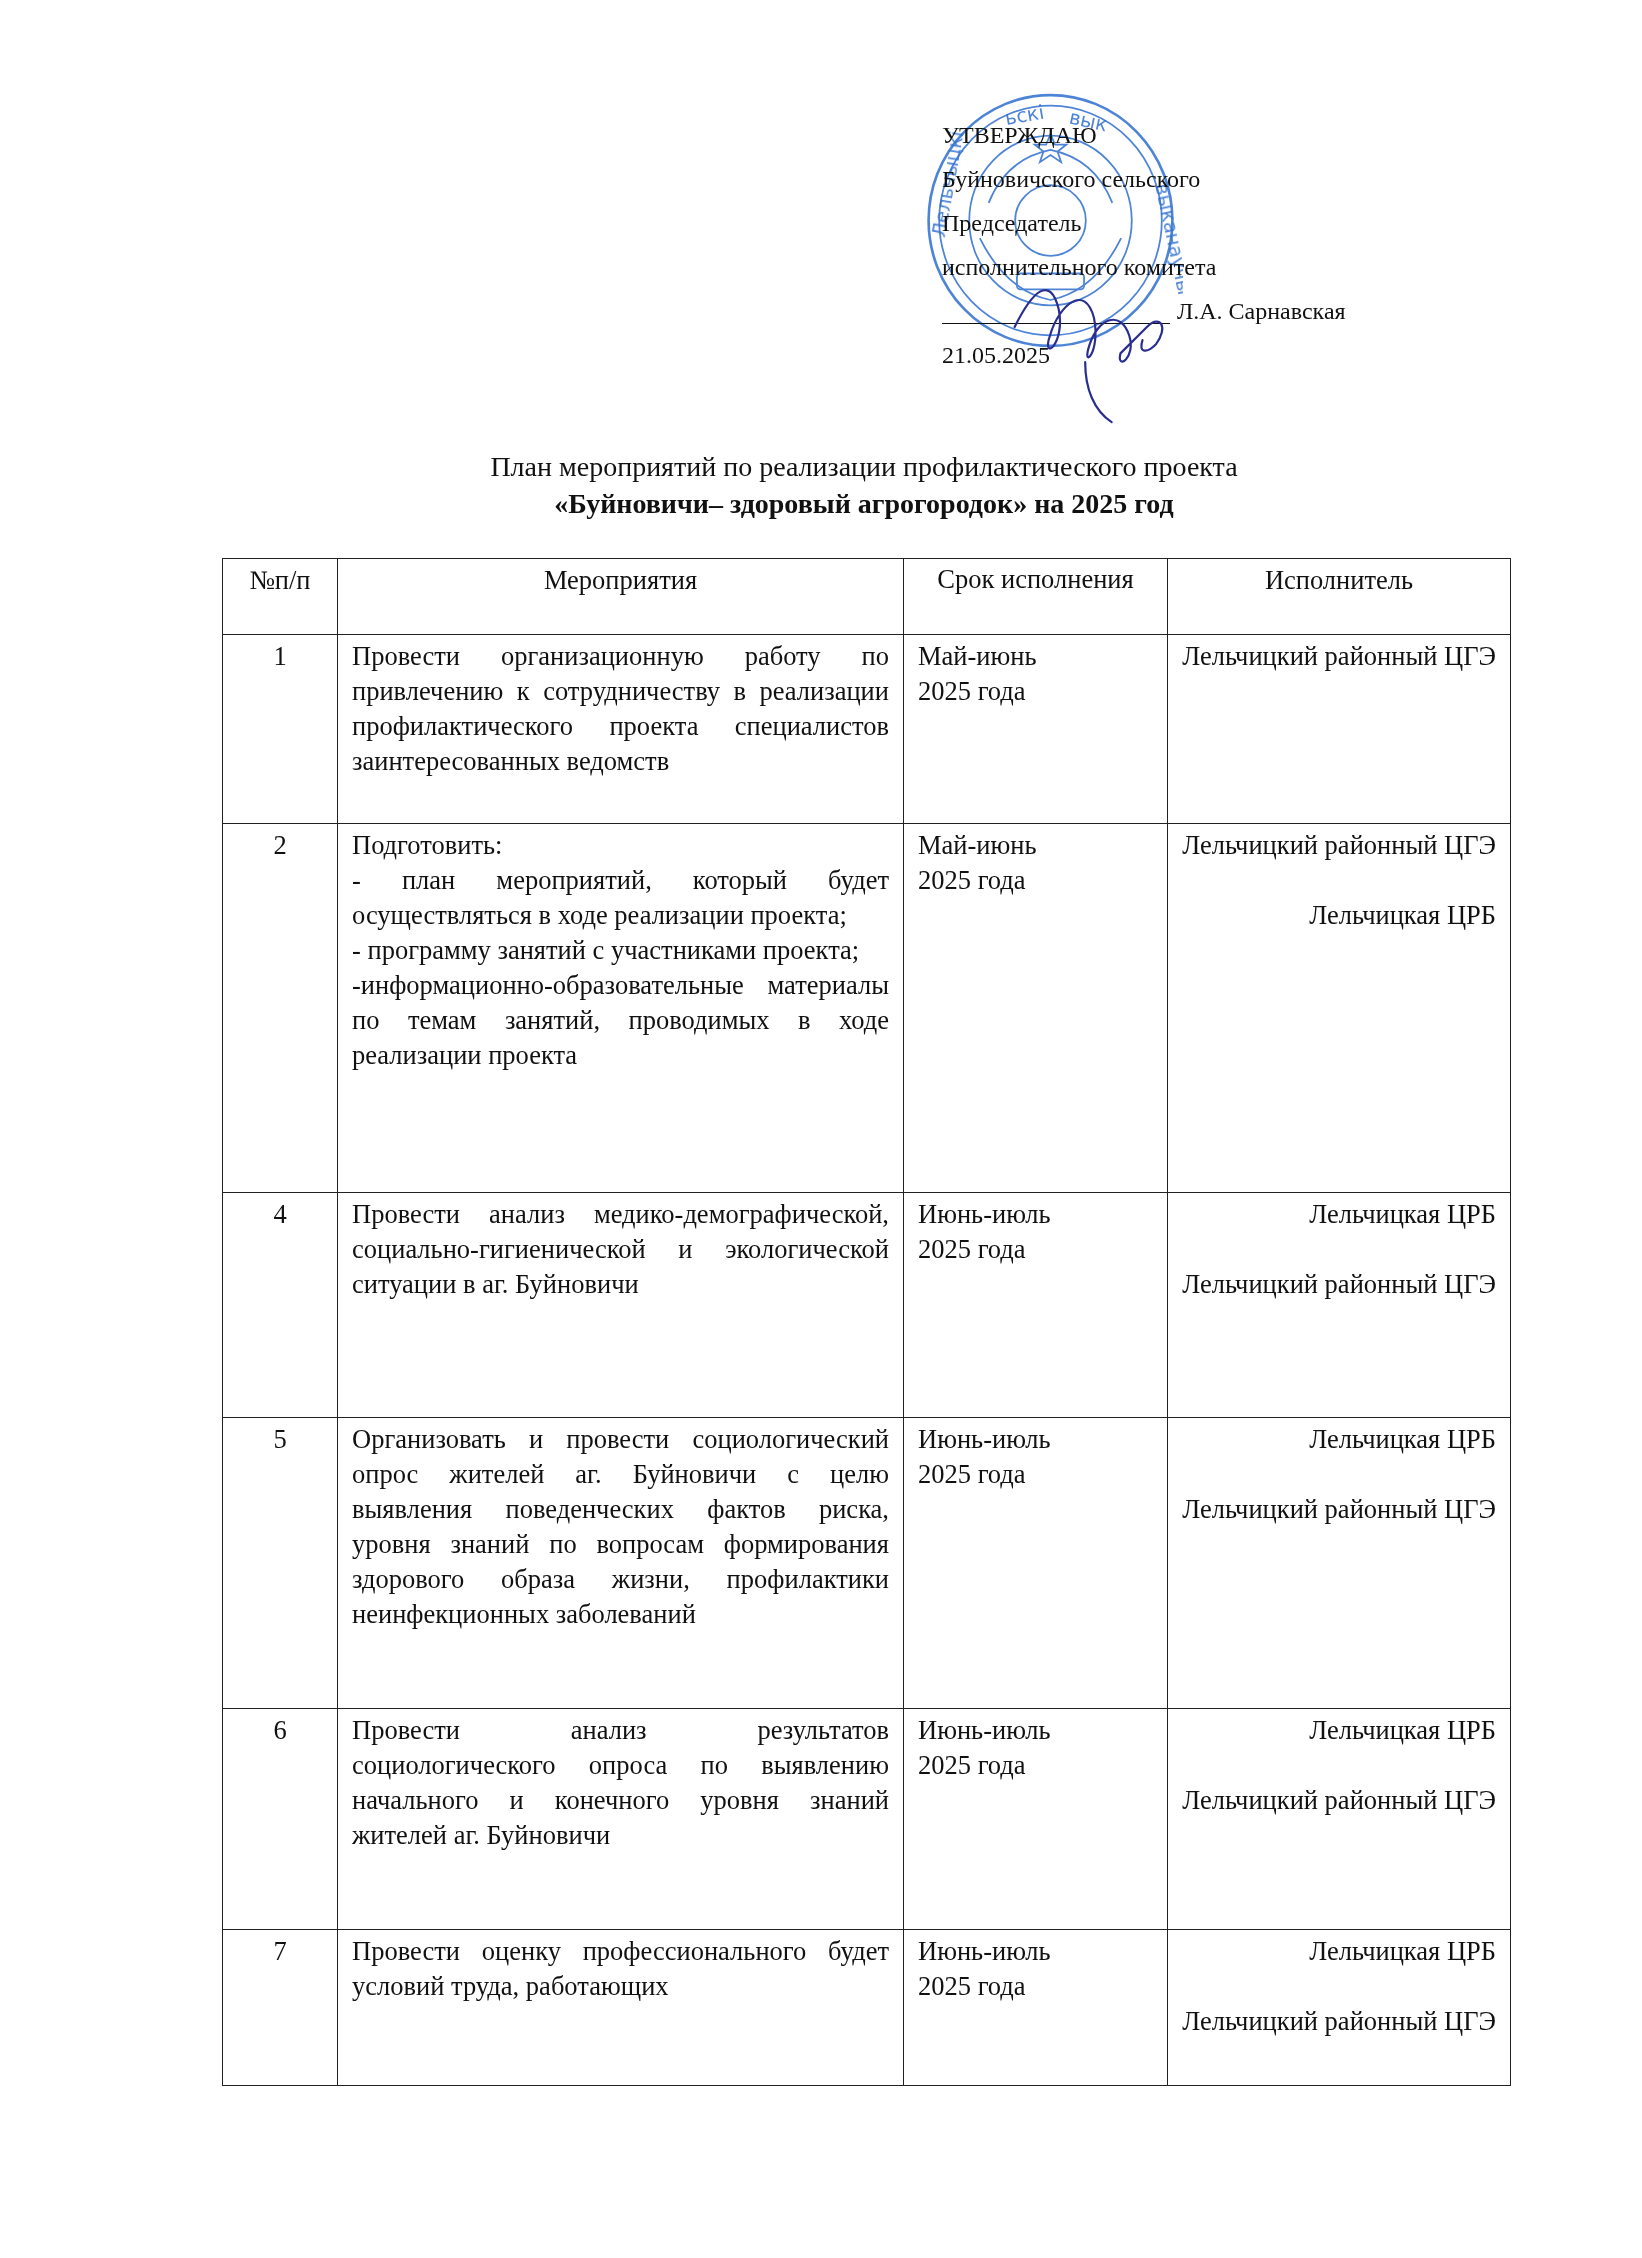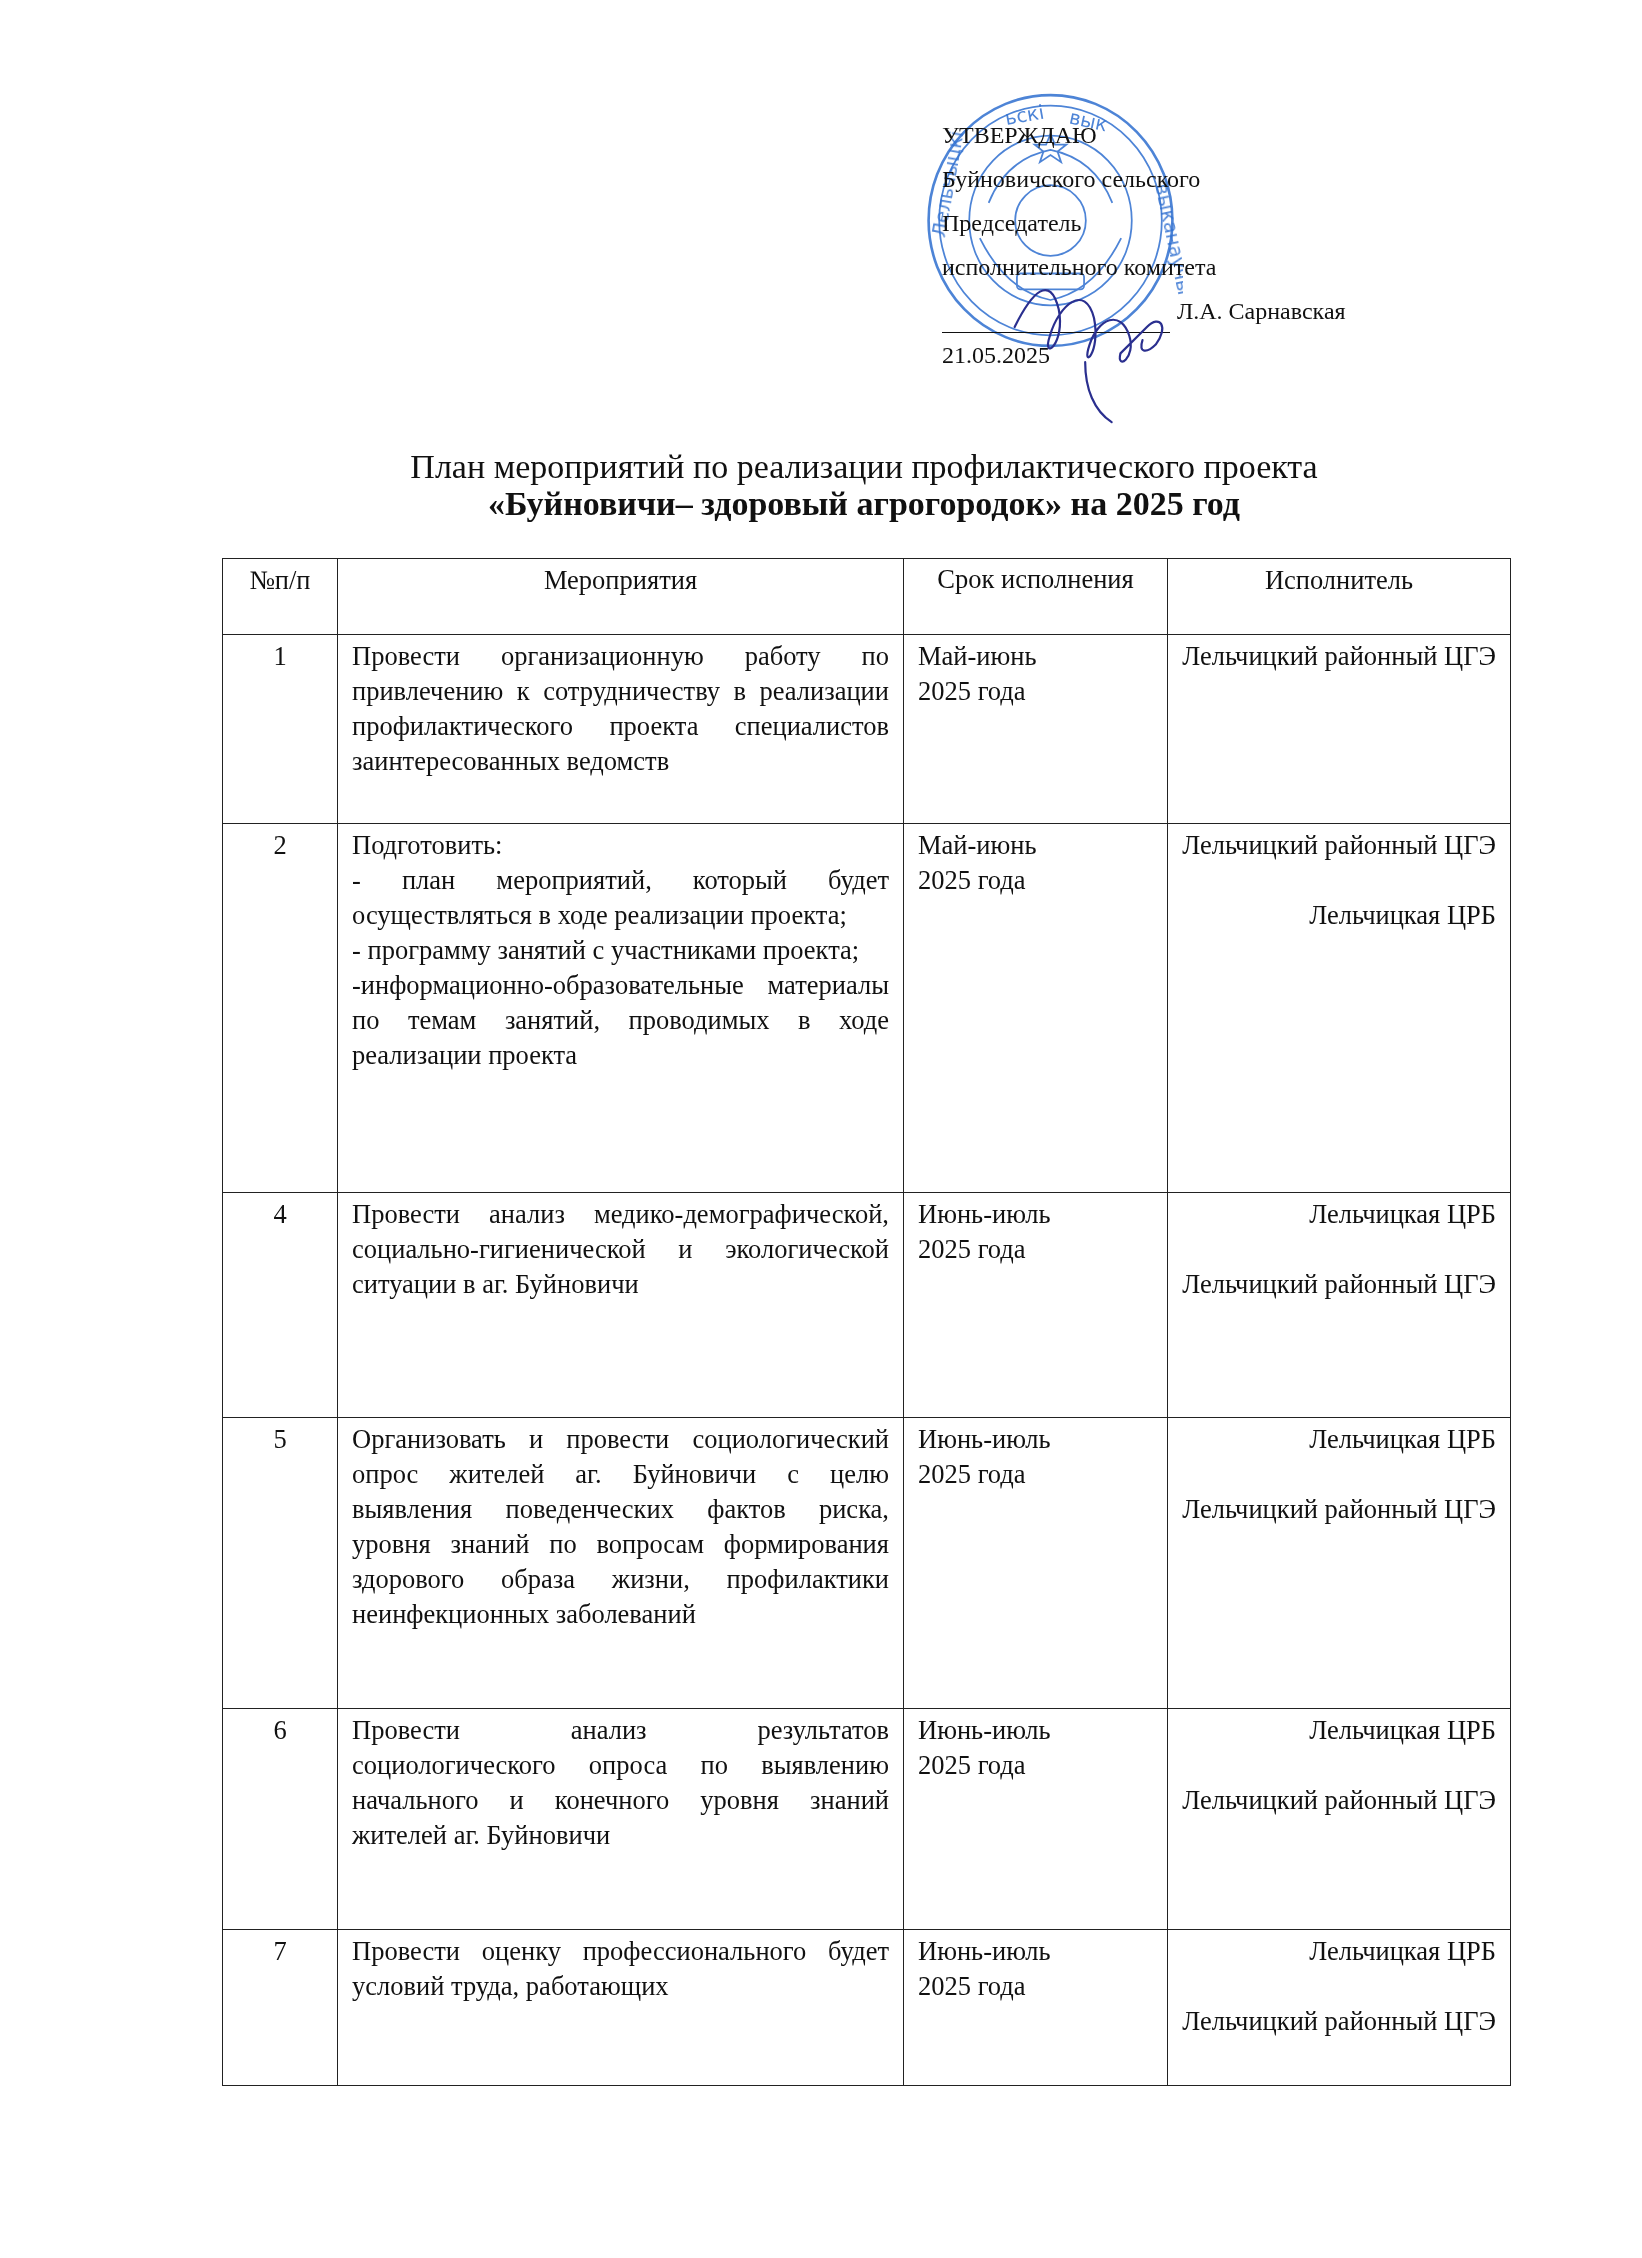--- a/index.html
+++ b/index.html
@@ -7,33 +7,33 @@
     width: 1643px; height: 2258px; position: relative; overflow: hidden;
     background: #ffffff;
     font-family: "Liberation Serif", "DejaVu Serif", serif;
     color: #111;
   }
   .approval {
     position: absolute; left: 942px; top: 113px; width: 618px;
     font-size: 24px; line-height: 44px; z-index: 3;
   }
   .approval .line { white-space: nowrap; }
-  .approval .sign-row { display: flex; align-items: flex-end; }
+  .approval .sign-row { display: flex; align-items: flex-start; }
   .approval .sign-blank { display: inline-block; width: 228px; border-bottom: 1.8px solid #111; height: 34px; margin-right: 7px; }
   .seal {
     position: absolute; left: 918px; top: 88px; width: 265px; height: 265px;
     z-index: 2; pointer-events: none;
   }
   .signature {
     position: absolute; left: 997px; top: 221px; width: 194px; height: 203px;
     z-index: 4; pointer-events: none;
   }
   .doc-title {
     position: absolute; left: 176px; top: 448px; width: 1376px; text-align: center;
-    font-size: 34px; line-height: 37px;
+    font-size: 28px; line-height: 37px;
   }
   .doc-title .t2 { font-weight: bold; }
   table.plan {
     position: absolute; left: 222px; top: 558px; width: 1287px;
     border-collapse: collapse; table-layout: fixed;
     font-size: 26.5px; line-height: 35px;
   }
   table.plan th, table.plan td {
     border: 1.8px solid #222; vertical-align: top; padding: 3.5px 14px 5.3px 14px;
   }

